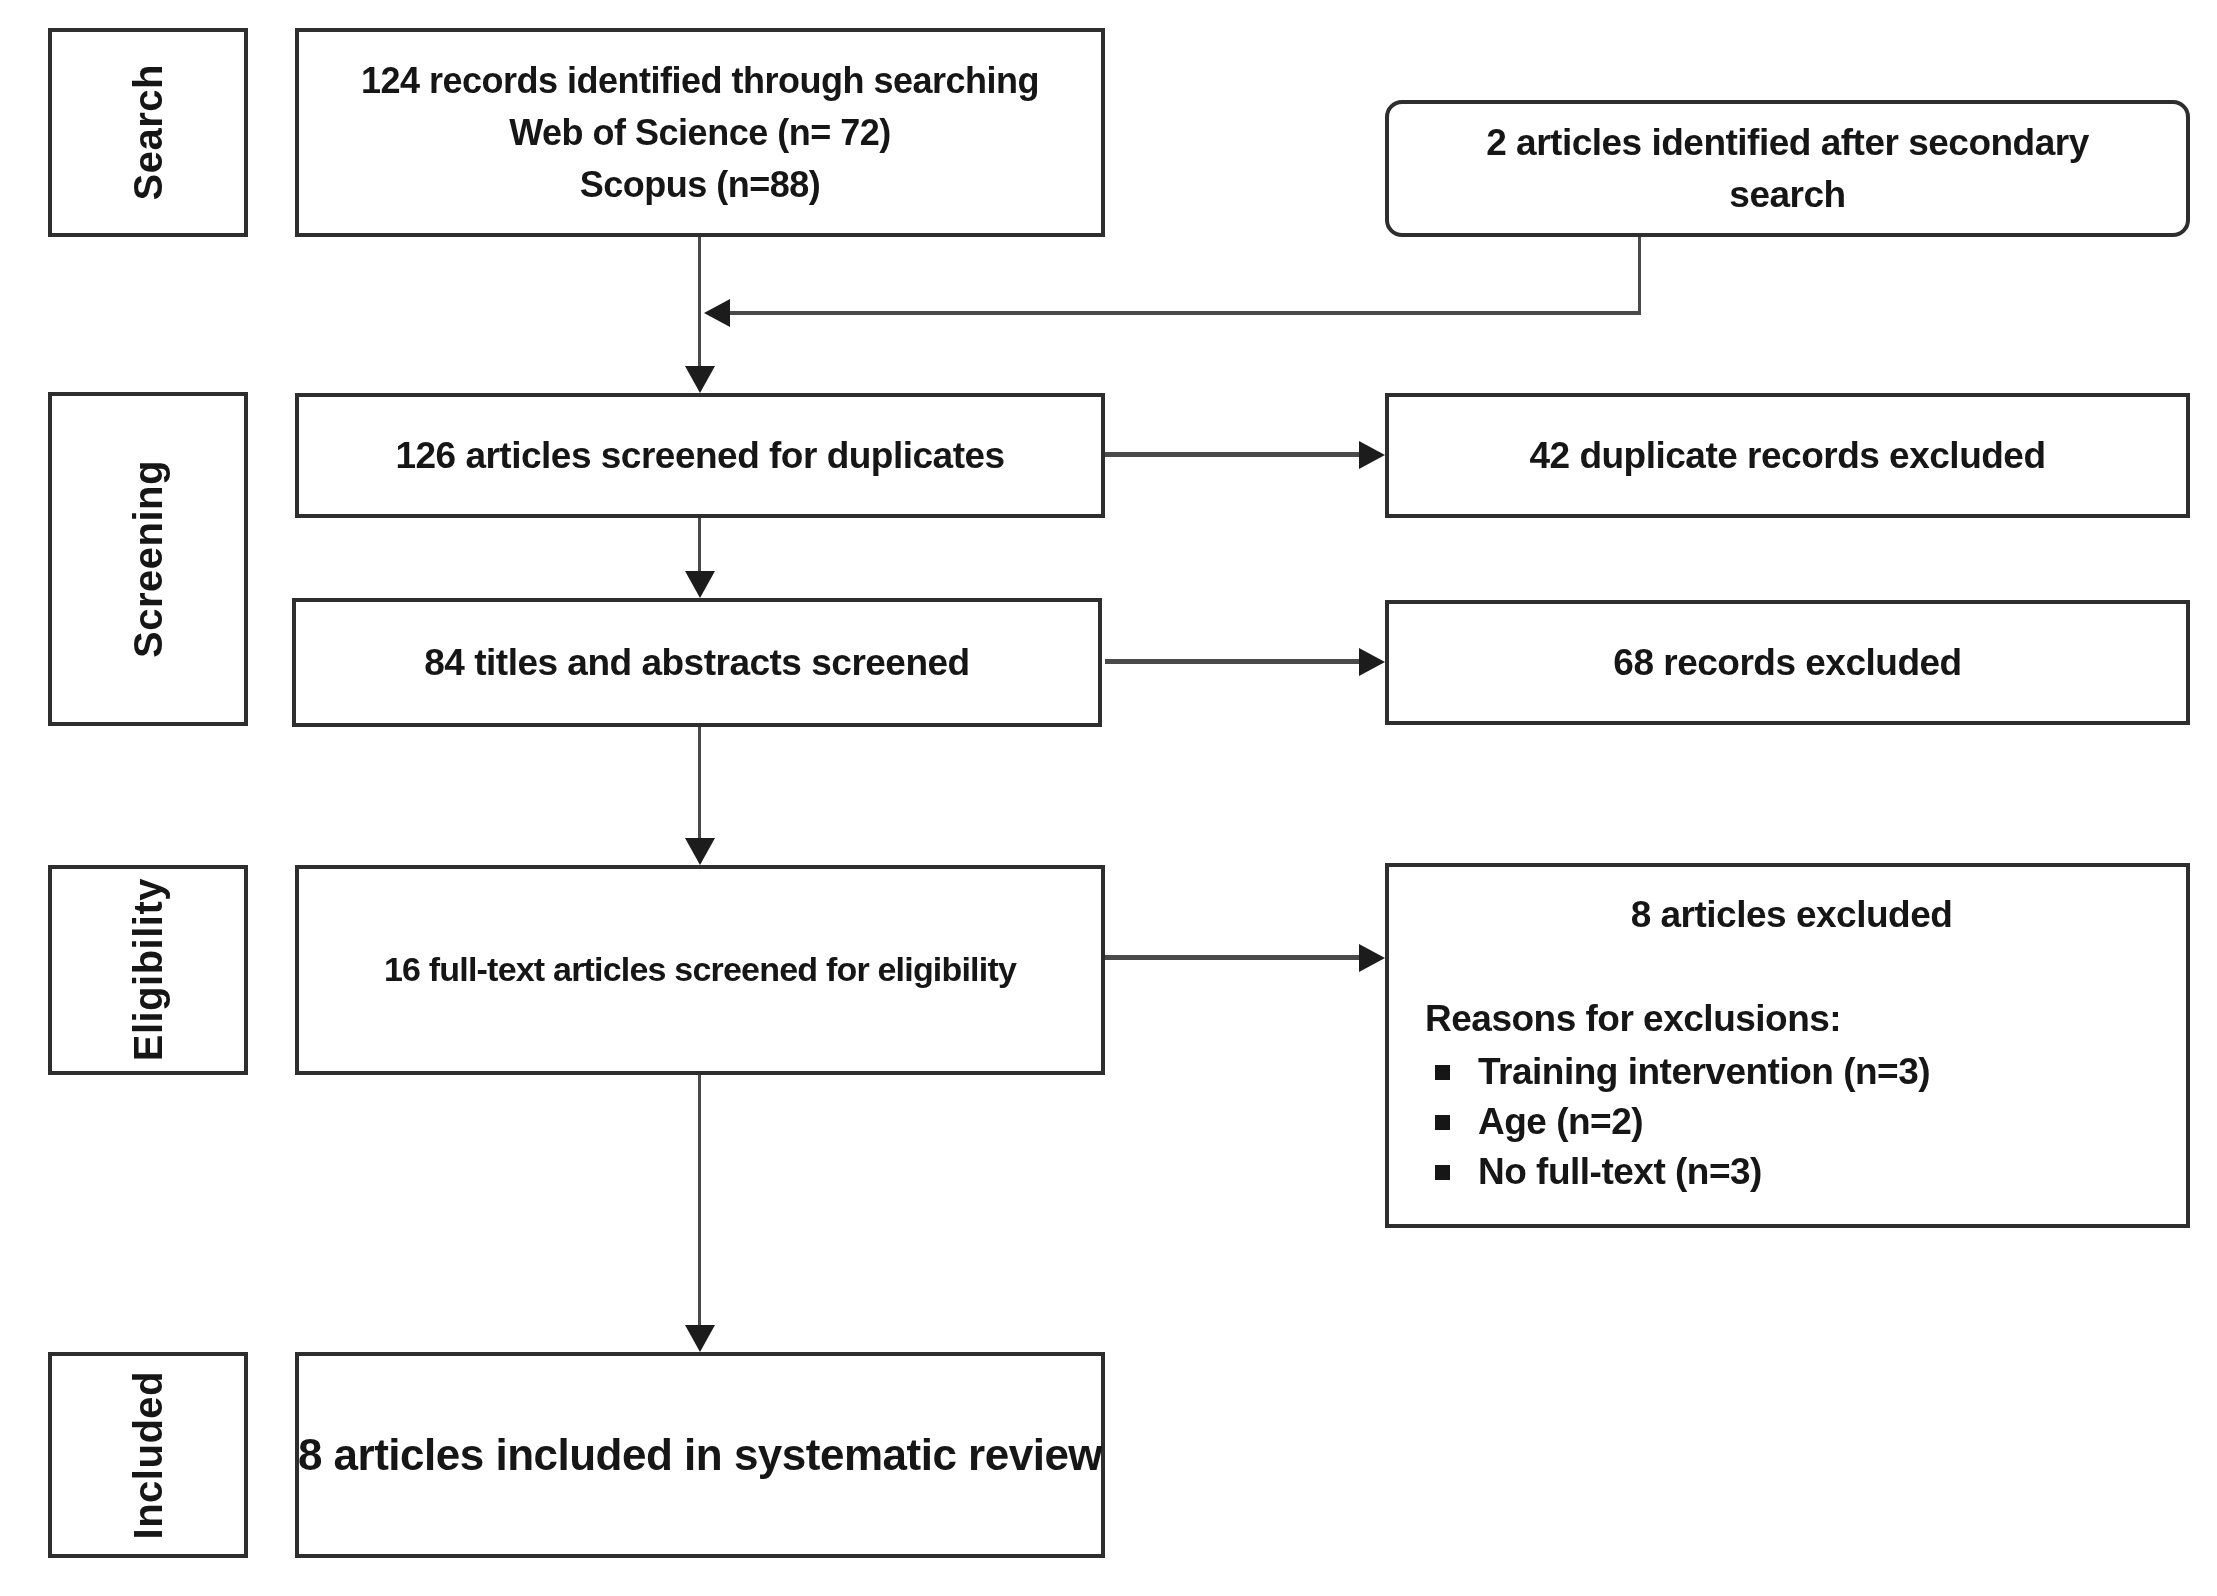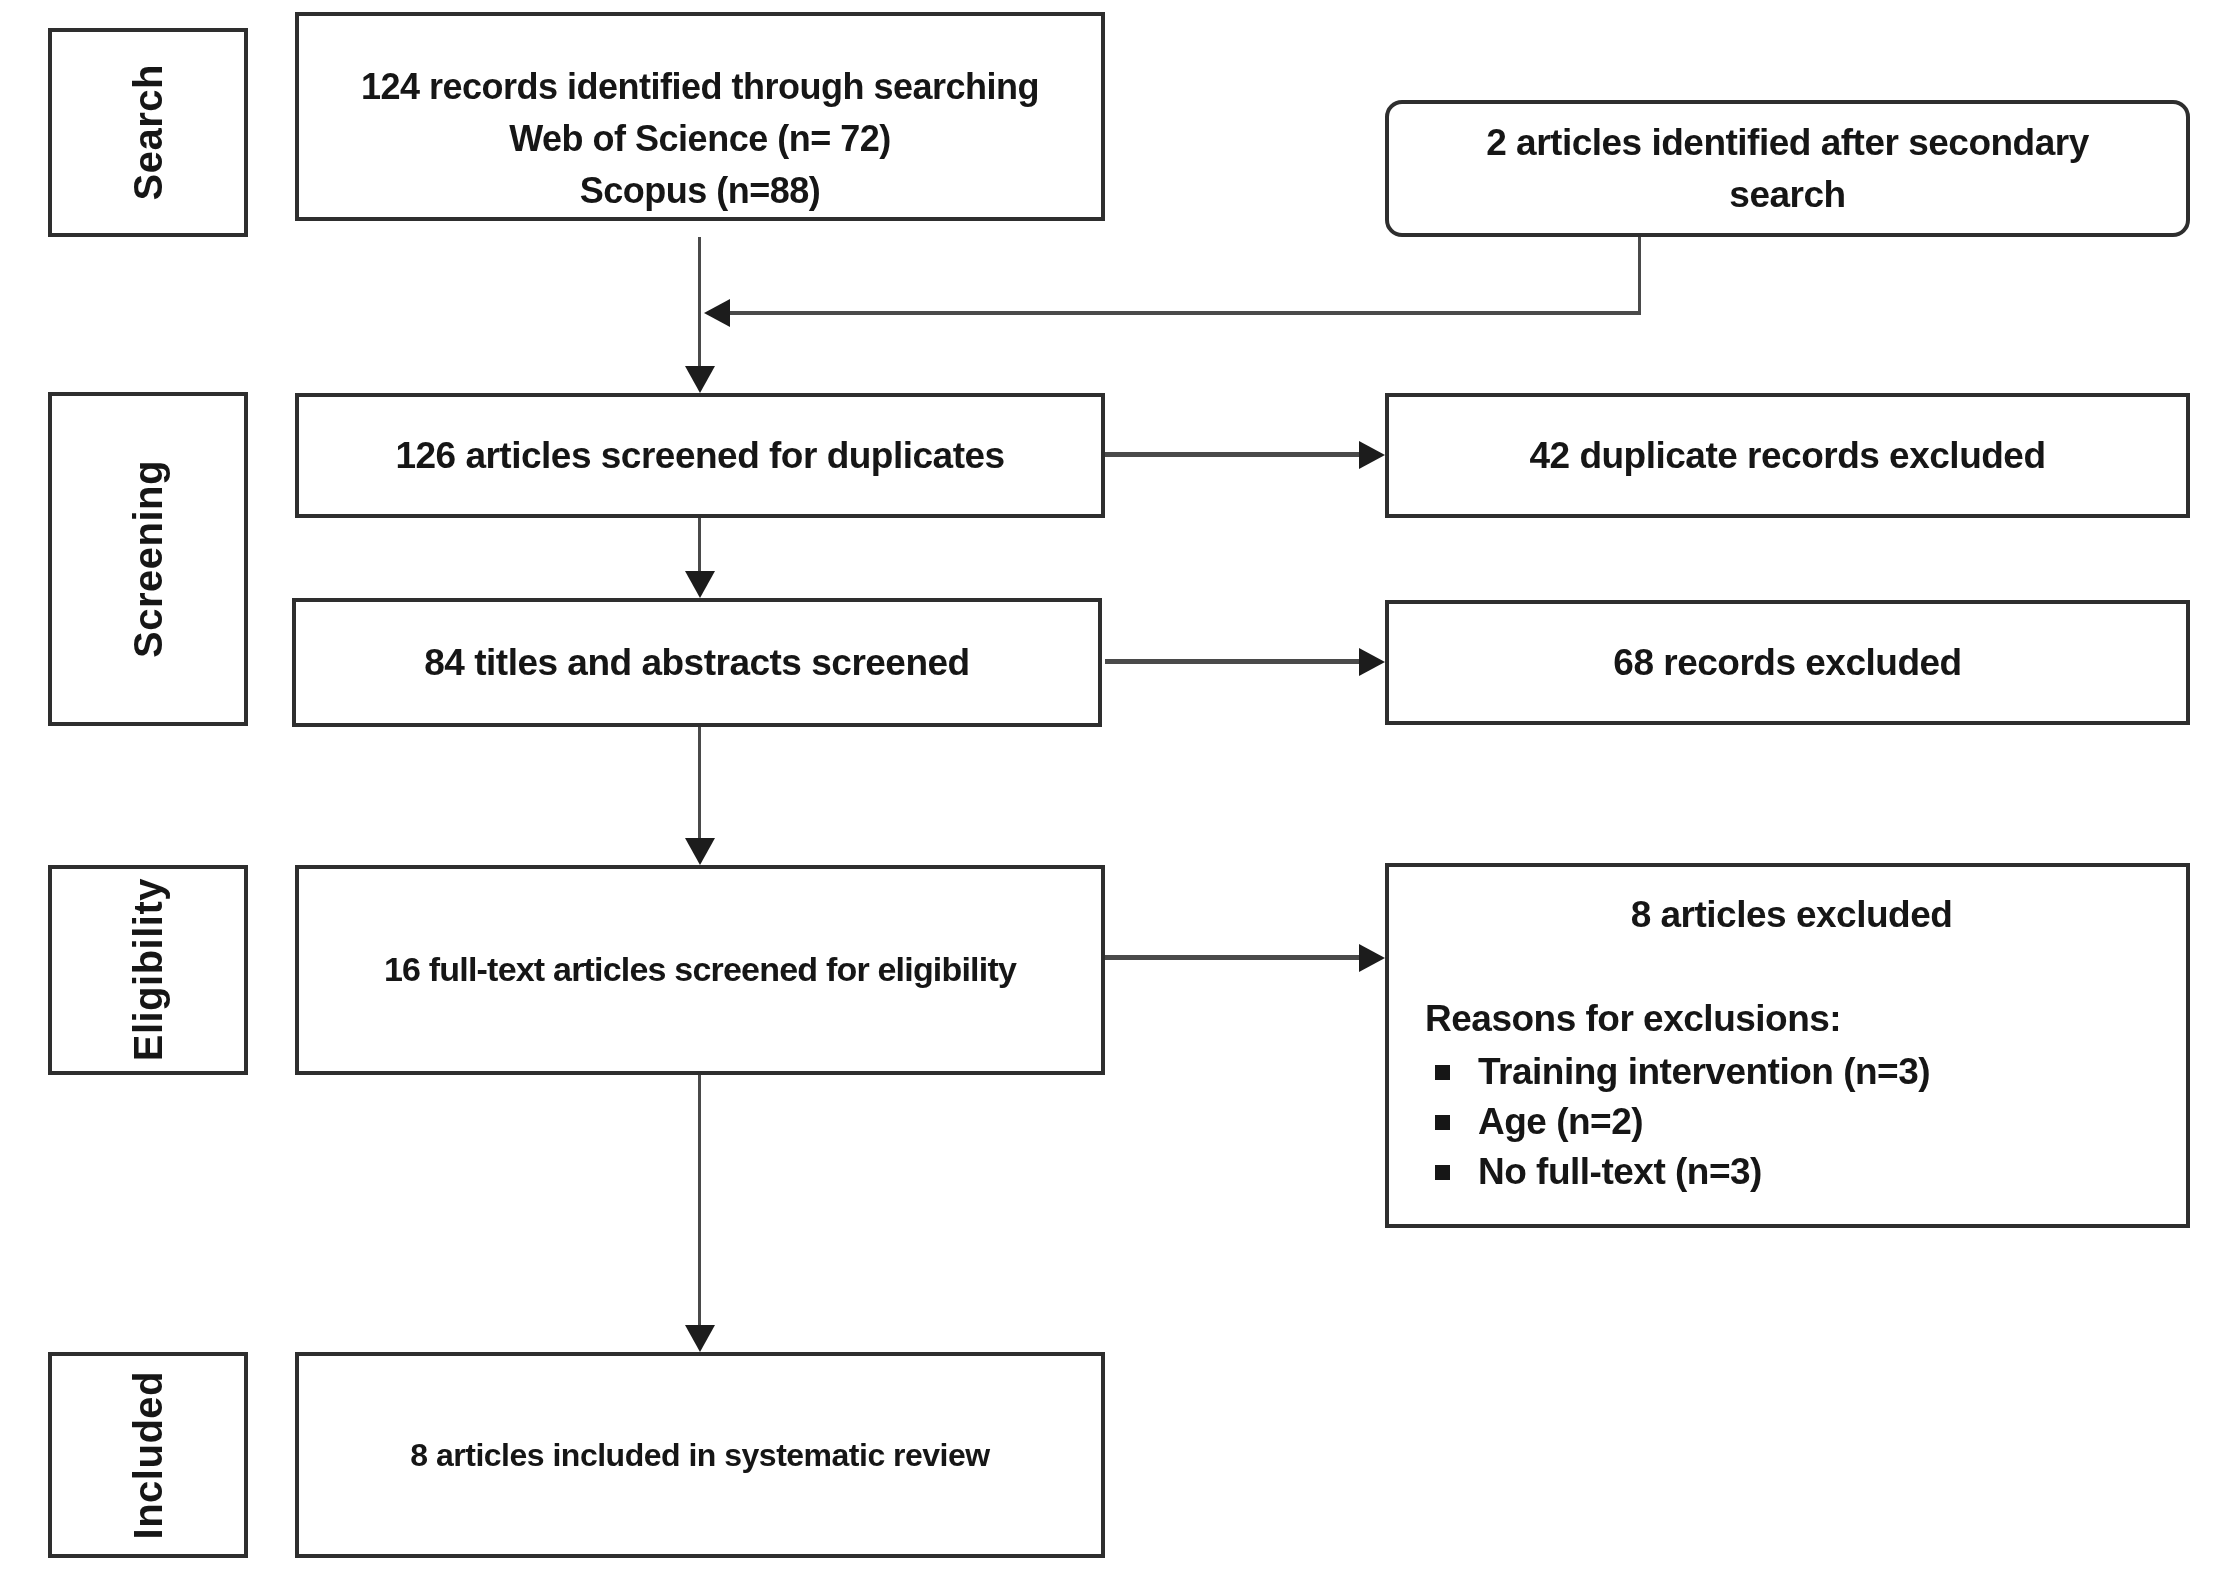--- a/index.html
+++ b/index.html
@@ -40,21 +40,21 @@
   .stage-box { }
   .vlabel {
     writing-mode: vertical-rl;
     transform: rotate(180deg);
     font-size: 40px;
     font-weight: 600;
     letter-spacing: 0.5px;
     color: var(--text);
   }
   
-  .size36 { font-size: 32px; }
+  .size36 { font-size: 44px; }
   .size34 { font-size: 34px; letter-spacing: -0.8px; }
   .lines { display: flex; flex-direction: column; align-items: center; }
   .lines .ln { font-size: 36px; font-weight: 600; line-height: 52px; letter-spacing: -0.5px; white-space: nowrap; }
   
   .reasons-box {
     display: block;
     padding: 24px 28px 28px 36px;
     text-align: left;
   }
   .reasons-title {
@@ -127,21 +127,21 @@
   <div class="box stage-box" style="left:48px; top:392px; width:200px; height:334px;">
     <span class="vlabel">Screening</span>
   </div>
   <div class="box stage-box" style="left:48px; top:865px; width:200px; height:210px;">
     <span class="vlabel">Eligibility</span>
   </div>
   <div class="box stage-box" style="left:48px; top:1352px; width:200px; height:206px;">
     <span class="vlabel">Included</span>
   </div>
 
-  <div class="box" style="left:295px; top:12px; width:810px; height:209px;align-items:flex-end;">
+  <div class="box" style="left:295px; top:28px; width:810px; height:209px;">
     <div class="lines">
       <div class="ln">124 records identified through searching</div>
       <div class="ln">Web of Science (n= 72)</div>
       <div class="ln">Scopus (n=88)</div>
     </div>
   </div>
 
   <div class="box" style="left:295px; top:393px; width:810px; height:125px;">
     <span class="btext">126 articles screened for duplicates</span>
   </div>

